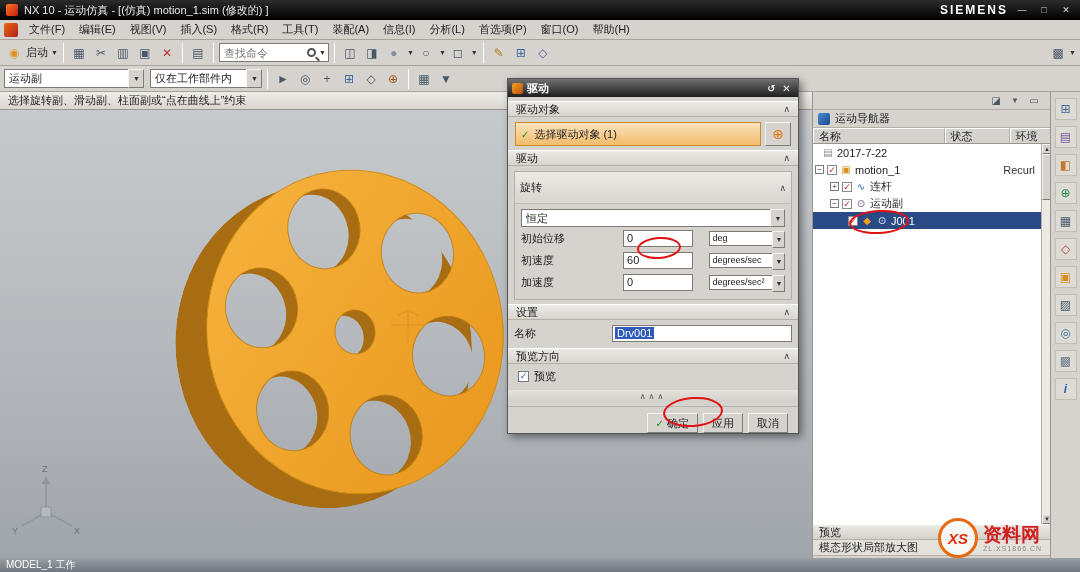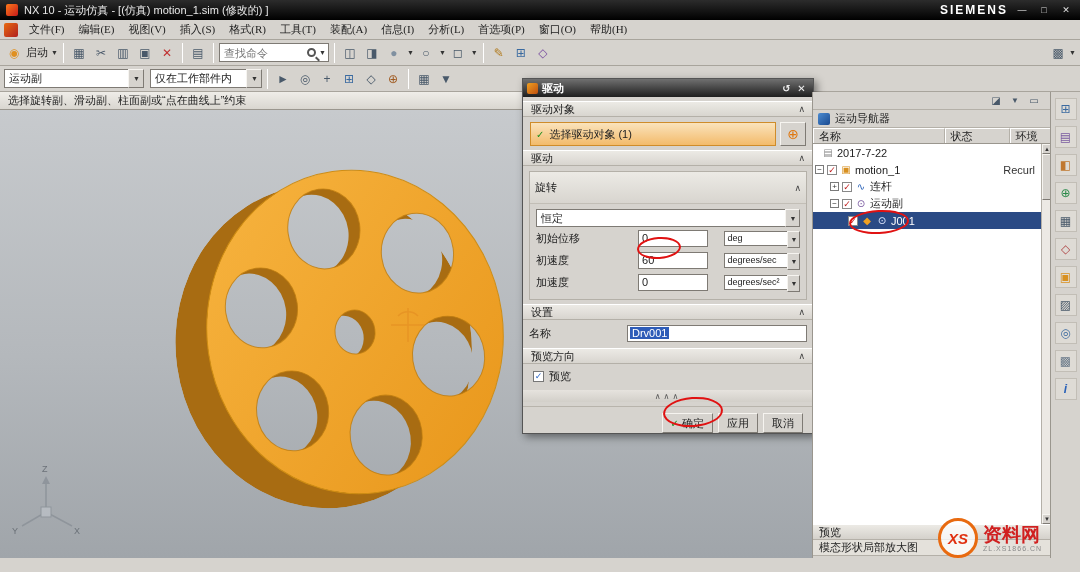--- a/index.html
+++ b/index.html
@@ -13,21 +13,21 @@
   .bevel{border:1px solid;border-color:#f6f4f0 #7e7a74 #7e7a74 #f6f4f0;background:#d6d3ce;}
   
   .titlebar{left:0;top:0;width:1080px;height:20px;background:linear-gradient(#2c2c2c,#000);color:#e8e8e8;
             display:flex;align-items:center;padding:0 6px;gap:6px;}
   .appicon{width:12px;height:12px;background:linear-gradient(135deg,#ff7a1a,#c61a1a);border-radius:2px;}
   .brand{margin-left:auto;font-weight:bold;letter-spacing:2px;color:#fff;font-size:12px;}
   .winbtn{width:16px;height:13px;display:flex;align-items:center;justify-content:center;color:#ddd;font-size:9px;}
   
   .menubar{left:0;top:20px;width:1080px;height:20px;background:#d6d3ce;border-bottom:1px solid #a8a49c;
            display:flex;align-items:center;padding-left:4px;}
-  .menuitem{padding:2px 7px;font-family:Liberation Serif, serif;}
+  .menuitem{padding:2px 7px;}
   .menuico{width:14px;height:14px;background:linear-gradient(135deg,#e86a10,#b02020);border-radius:2px;margin-right:4px;}
   
   .tb{left:0;width:1080px;height:26px;background:#d6d3ce;border-bottom:1px solid #a8a49c;
       display:flex;align-items:center;padding:0 4px;gap:2px;}
   .tbi{width:20px;height:20px;display:flex;align-items:center;justify-content:center;font-size:12px;color:#49596a;}
   .sep{width:1px;height:20px;background:#9a968e;border-right:1px solid #fff;margin:0 3px;}
   .caret{font-size:7px;color:#333;margin-left:1px;}
   .combo{height:19px;display:flex;align-items:center;}
   .combo .val{height:19px;flex:1;background:#fff;border:1px solid #7e7a74;border-right:none;
               display:flex;align-items:center;padding:0 4px;}
@@ -35,21 +35,21 @@
   .searchbox{width:110px;height:19px;display:flex;align-items:center;background:#fff;border:1px solid #7e7a74;padding:0 2px;}
   .searchbox input{border:none;outline:none;flex:1;width:70px;font-size:11px;font-family:inherit;background:transparent;}
   .mag{width:9px;height:9px;border:2px solid #555;border-radius:50%;position:relative;margin-right:2px;}
   .mag::after{content:"";position:absolute;width:5px;height:2px;background:#555;transform:rotate(45deg);left:6px;top:8px;}
   
   .prompt{left:0;top:92px;width:812px;height:18px;background:linear-gradient(#efede8,#d9d6d0);
           border-bottom:1px solid #9a968e;display:flex;align-items:center;padding:0 8px;color:#222;}
   
   .viewport{left:0;top:110px;width:812px;height:448px;background:linear-gradient(180deg,#c7cacd 0%,#b4b8bc 55%,#a0a5aa 100%);overflow:hidden;}
   
-  .dialog{left:522px;top:78px;width:292px;height:356px;background:#d6d3ce;border:1px solid #555;
+  .dialog{left:507px;top:78px;width:292px;height:356px;background:#d6d3ce;border:1px solid #555;
           box-shadow:3px 3px 8px rgba(0,0,0,.45);}
   .dlg-title{height:18px;background:linear-gradient(#707070,#1e1e1e);color:#fff;display:flex;align-items:center;
              padding:0 4px;gap:4px;font-weight:bold;}
   .dlg-title .ico{width:11px;height:11px;background:linear-gradient(135deg,#f0a020,#c05010);border-radius:2px;}
   .dlg-btn{width:15px;height:14px;color:#eee;display:flex;align-items:center;justify-content:center;font-size:10px;}
   .sech{height:16px;display:flex;align-items:center;padding:0 8px;margin-top:4px;
         background:linear-gradient(#eceae5,#d8d5cf);border-top:1px solid #fff;border-bottom:1px solid #b4b0a8;}
   .sech .cv{margin-left:auto;font-size:9px;color:#444;}
   .selrow{margin:5px 7px 0 7px;height:24px;display:flex;align-items:center;gap:4px;}
   .selfield{flex:1;height:24px;display:flex;align-items:center;gap:5px;padding:0 5px;
@@ -465,20 +465,23 @@
     <span class="tbi" style="color:#2a8a4a;">⊕</span>
     <span class="tbi" style="color:#49596a;">▦</span>
     <span class="tbi" style="color:#b04a4a;">◇</span>
     <span class="tbi" style="color:#d89020;">▣</span>
     <span class="tbi" style="color:#49596a;">▨</span>
     <span class="tbi" style="color:#3a6aa0;">◎</span>
     <span class="tbi" style="color:#6a7a8a;">▩</span>
     <span class="tbi" style="color:#2a62b8;font-style:italic;font-weight:bold;">i</span>
   </div>
 
+  <div class="abs bottombar">
+    <span>MODEL_1 工作</span>
+  </div>
 
   <div class="abs wm">
     <span class="wmcircle">XS</span>
     <span class="wmtxt">
       <div class="site">资料网</div>
       <div class="dom">ZL.XS1866.CN</div>
     </span>
   </div>
 
   <div class="abs redellipse" style="left:637px;top:237px;width:44px;height:22px;transform:rotate(-4deg);z-index:70;"></div>

